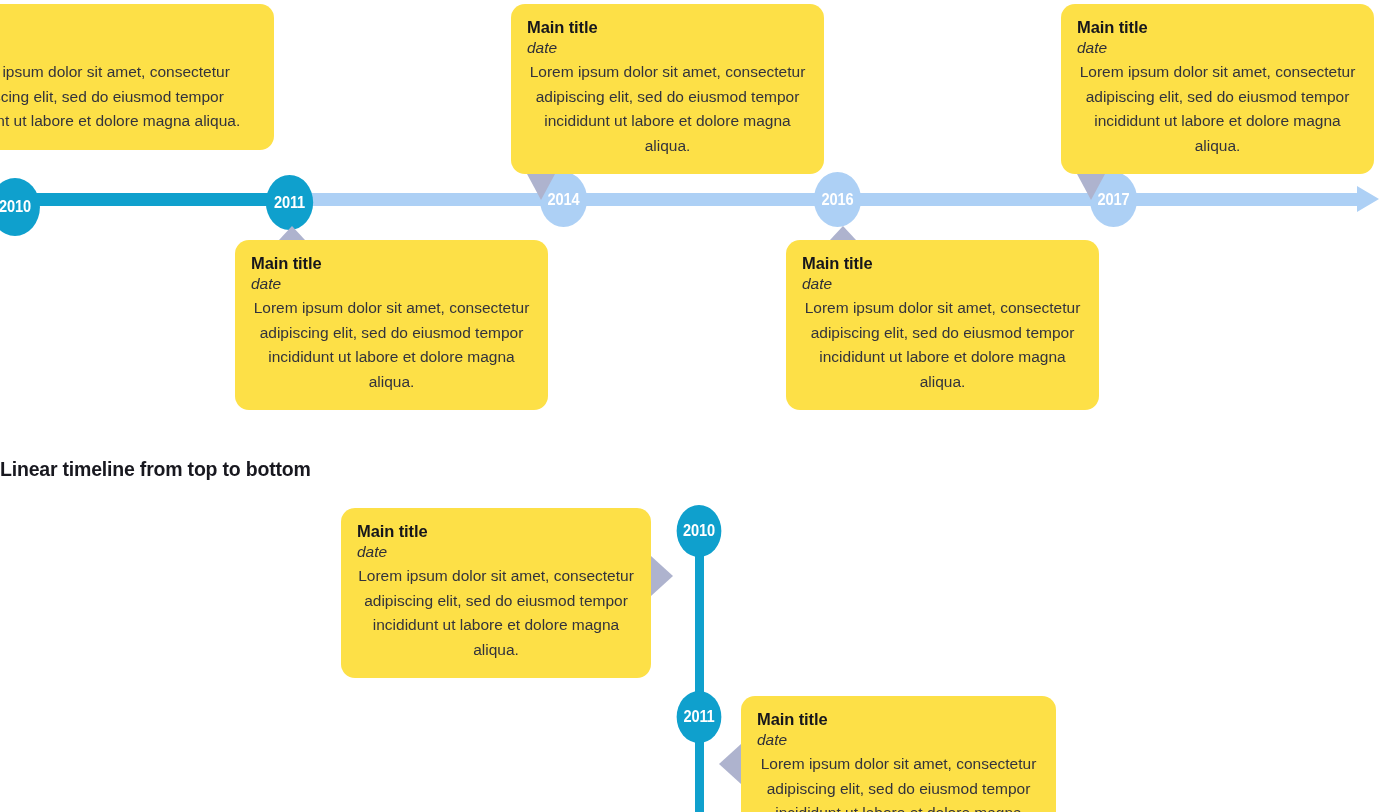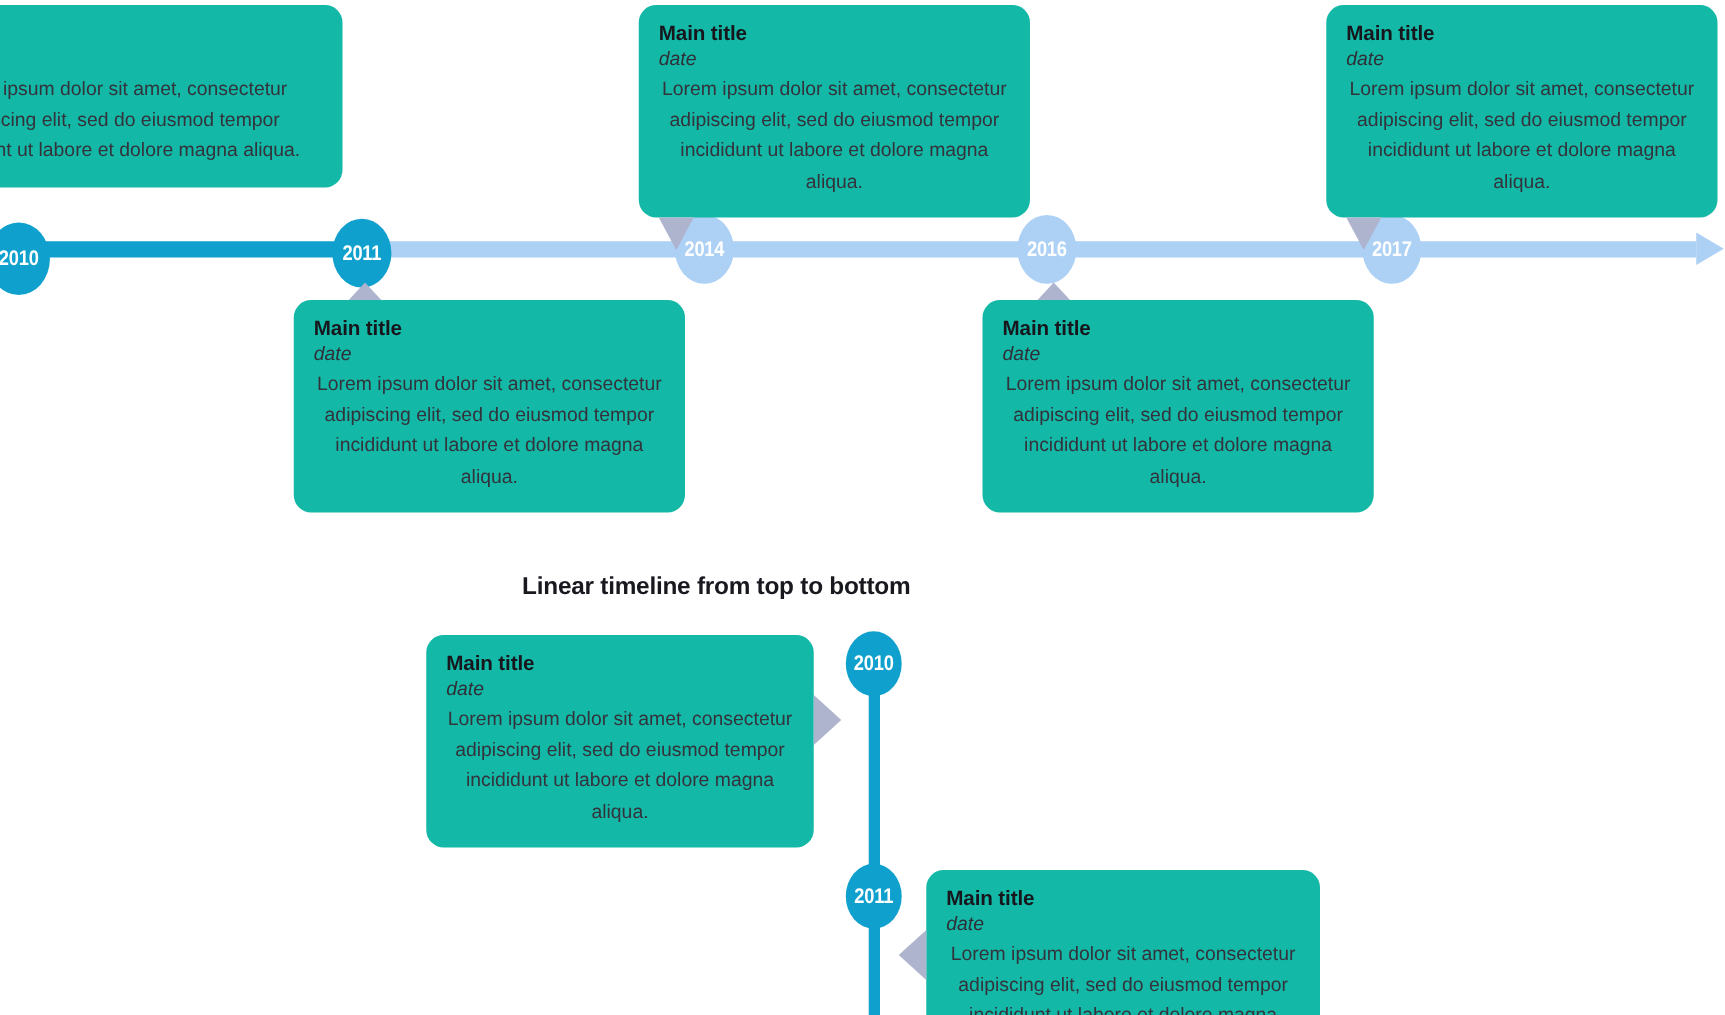--- a/index.html
+++ b/index.html
@@ -48,21 +48,21 @@
     font-size: 17px;
     letter-spacing: -0.2px;
     font-family: "Liberation Sans Narrow", "Liberation Sans", sans-serif;
     transform: scaleX(0.86);
   }
   .node span { transform: scaleX(1); display: block; }
 
   
   .callout {
     position: absolute;
-    background: #14b8a6;
+    background: #fde047;
     border-radius: 14px;
     padding: 14px 16px 16px 16px;
     color: #2a2a33;
   }
   .callout .c-title {
     font-family: "Liberation Sans Narrow", "Liberation Sans", sans-serif;
     font-weight: 700;
     font-size: 16.5px;
     color: #16161c;
     text-align: left;
@@ -110,21 +110,20 @@
     border-top: 20px solid transparent;
     border-bottom: 20px solid transparent;
     border-right: 22px solid #aeb3ce;
   }
 
   
   .section-heading {
     position: absolute;
     left: 0; top: 458px;
     width: 1146px;
-    text-align: center;
     font-family: "Liberation Sans Narrow", "Liberation Sans", sans-serif;
     font-weight: 700;
     font-size: 19.5px;
     color: #18181f;
     letter-spacing: -0.2px;
   }
 
   
   .v-line {
     position: absolute;

